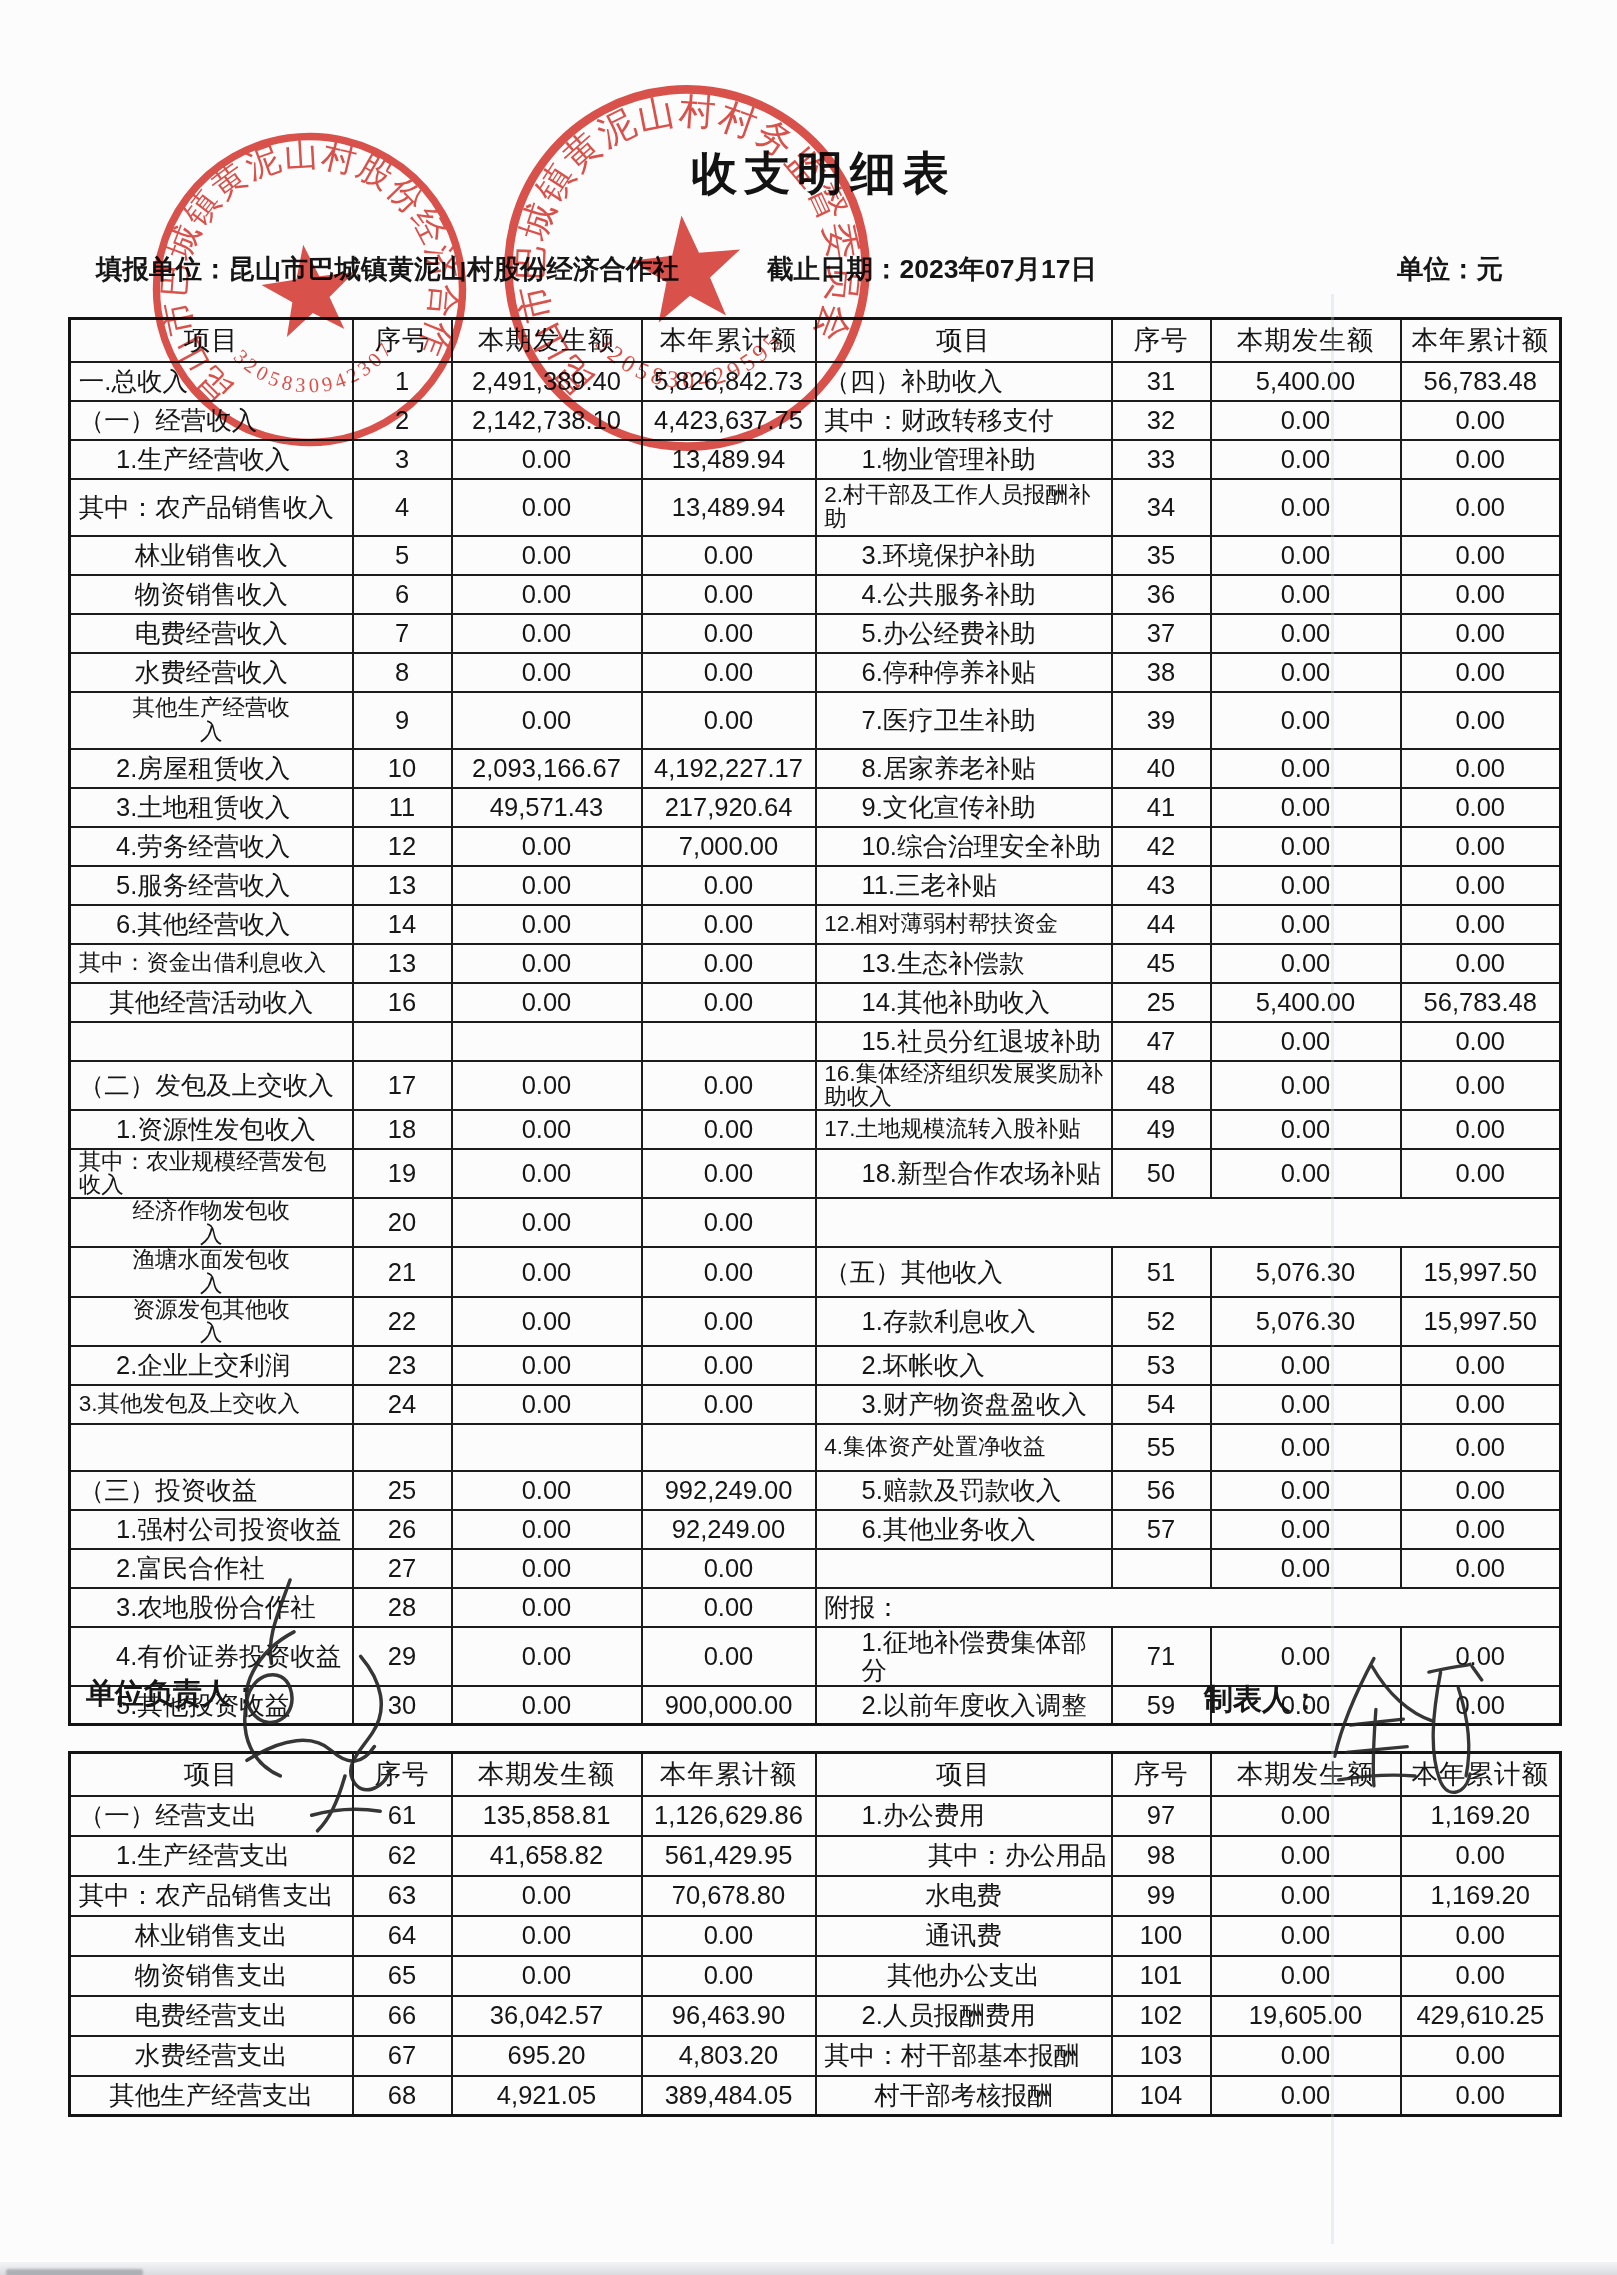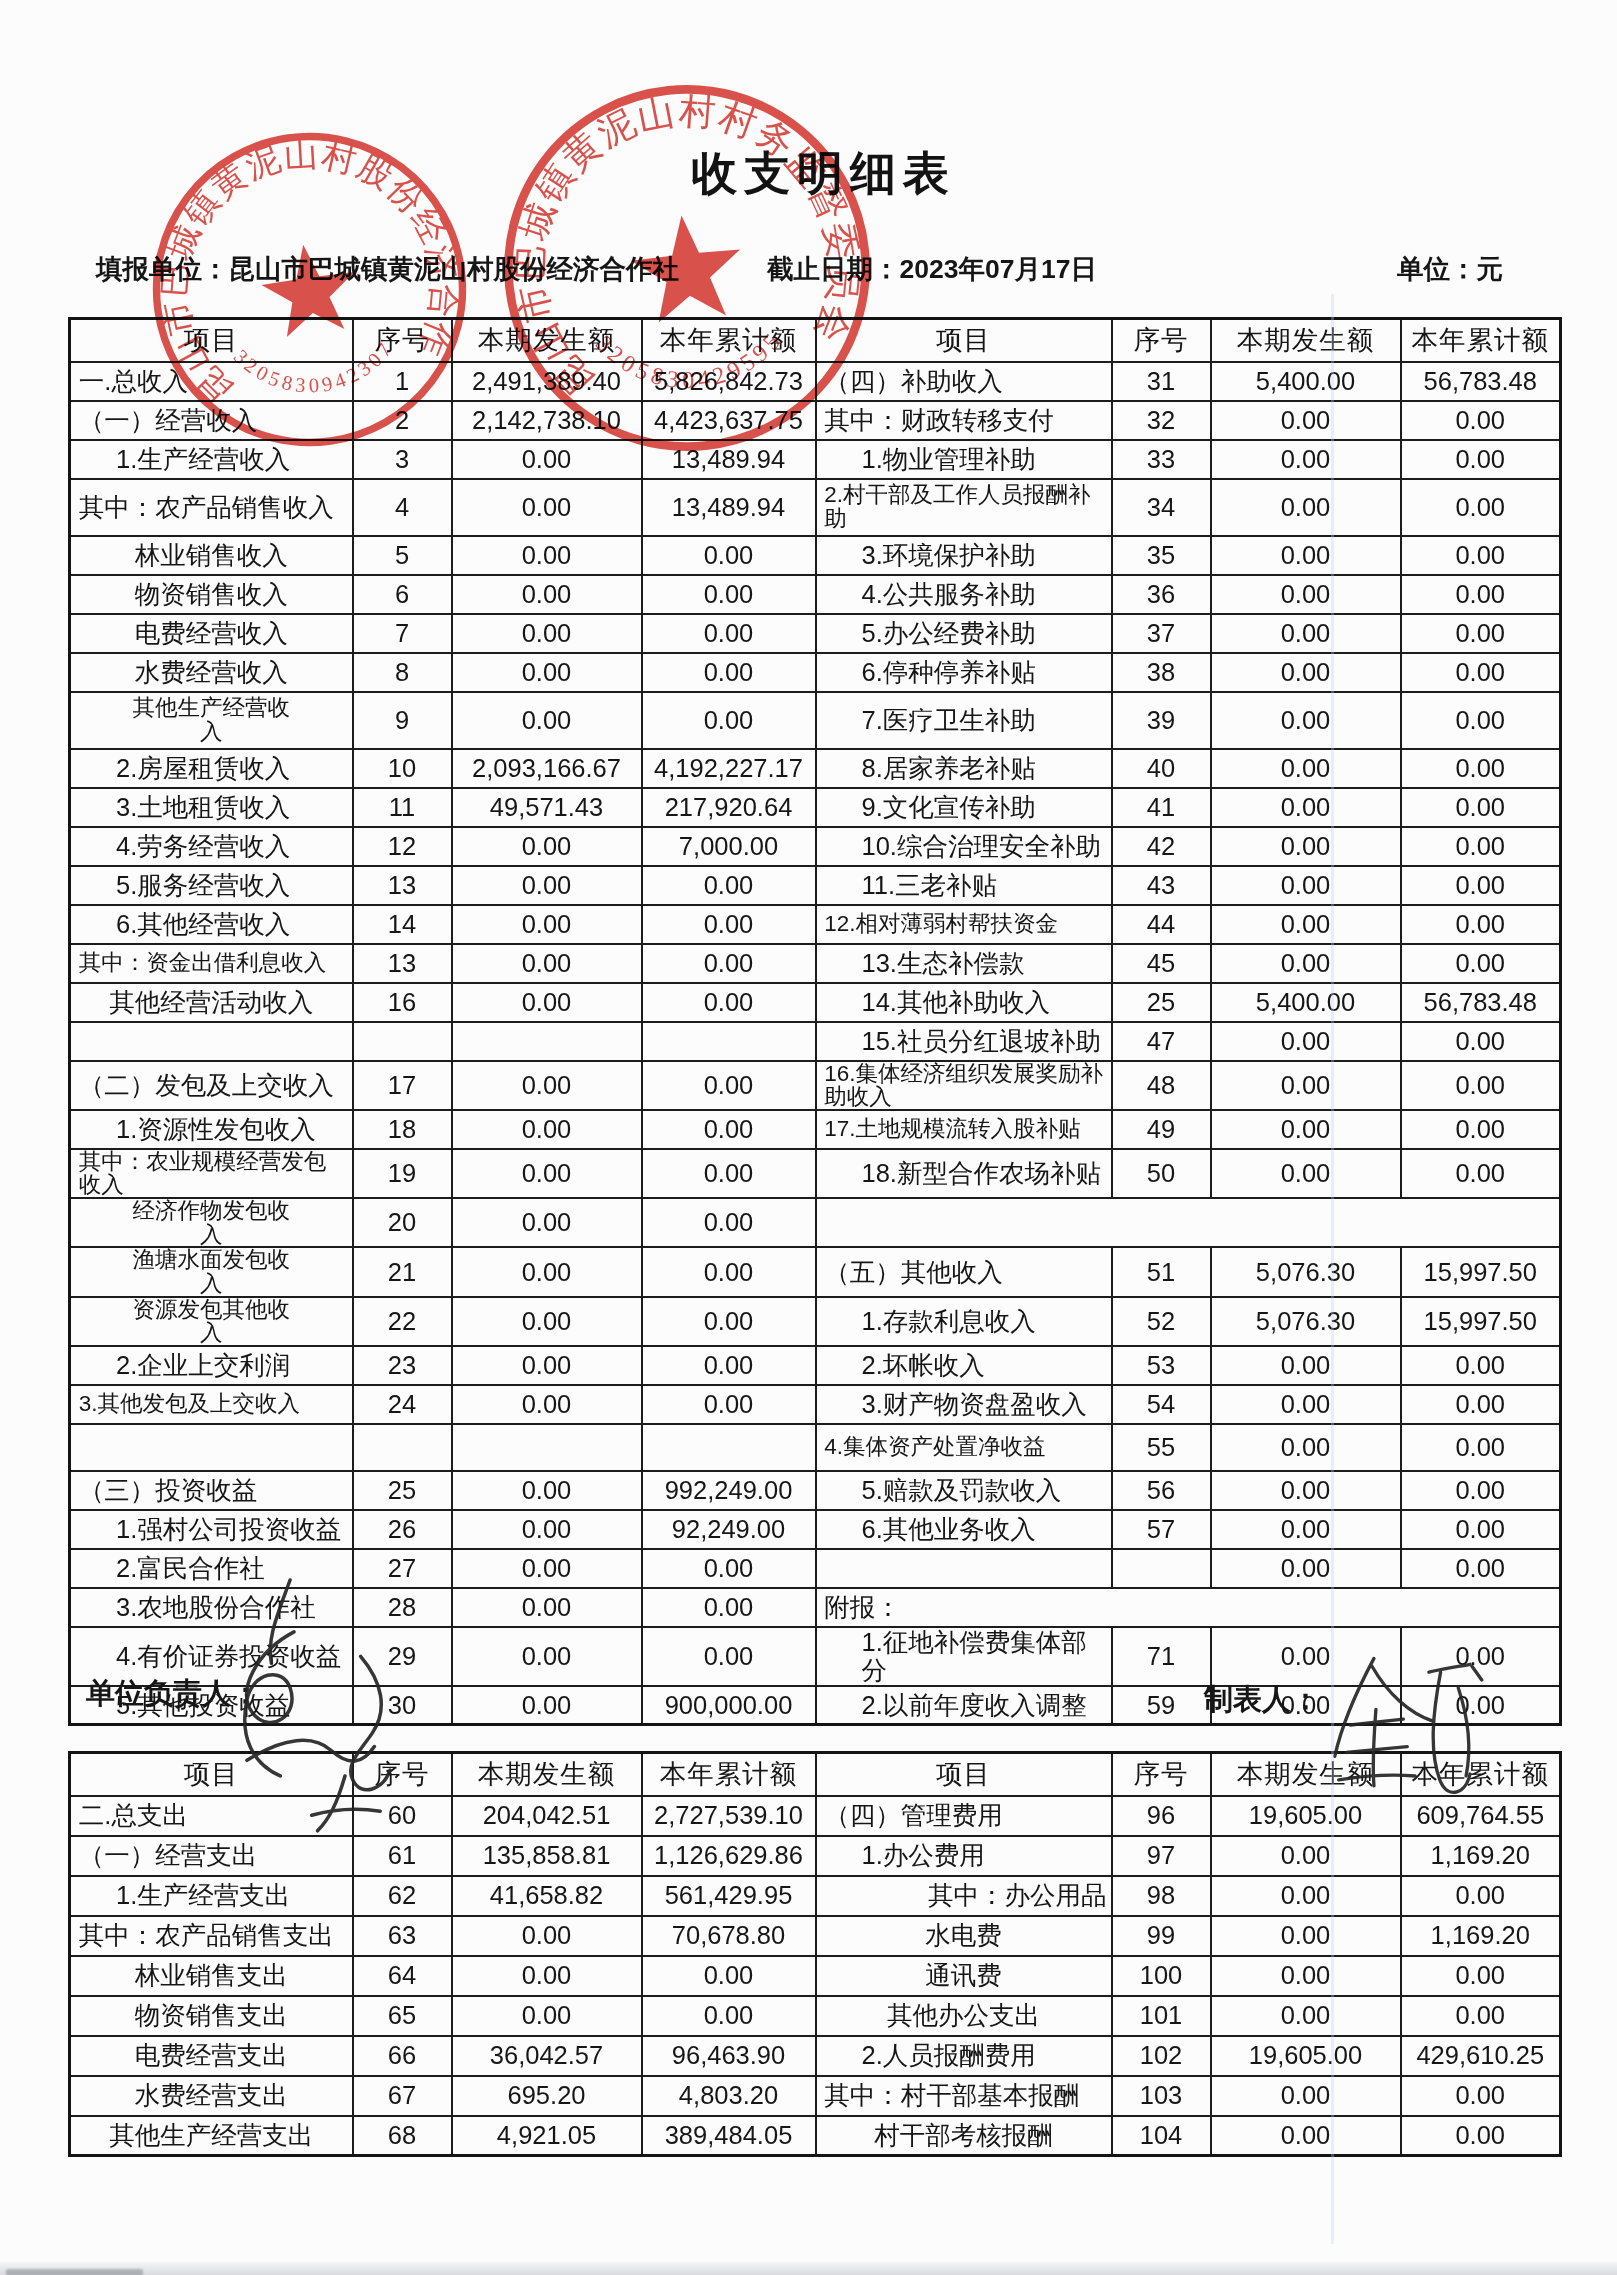--- a/index.html
+++ b/index.html
@@ -938,46 +938,20 @@
           <th class="cell head">本年累计额</th>
           <th class="cell head">项目</th>
           <th class="cell head">序号</th>
           <th class="cell head">本期发生额</th>
           <th class="cell head">本年累计额</th>
         </tr>
       </thead>
     <tbody>
         <tr>
           <td class="cell item al">
-            <div class="c">二.总支出</div>
-          </td>
-          <td class="cell num">
-            <div class="c">60</div>
-          </td>
-          <td class="cell num">
-            <div class="c">204,042.51</div>
-          </td>
-          <td class="cell num">
-            <div class="c">2,727,539.10</div>
-          </td>
-          <td class="cell item al">
-            <div class="c">（四）管理费用</div>
-          </td>
-          <td class="cell num">
-            <div class="c">96</div>
-          </td>
-          <td class="cell num">
-            <div class="c">19,605.00</div>
-          </td>
-          <td class="cell num">
-            <div class="c">609,764.55</div>
-          </td>
-        </tr>
-        <tr>
-          <td class="cell item al">
             <div class="c">（一）经营支出</div>
           </td>
           <td class="cell num">
             <div class="c">61</div>
           </td>
           <td class="cell num">
             <div class="c">135,858.81</div>
           </td>
           <td class="cell num">
             <div class="c">1,126,629.86</div>

